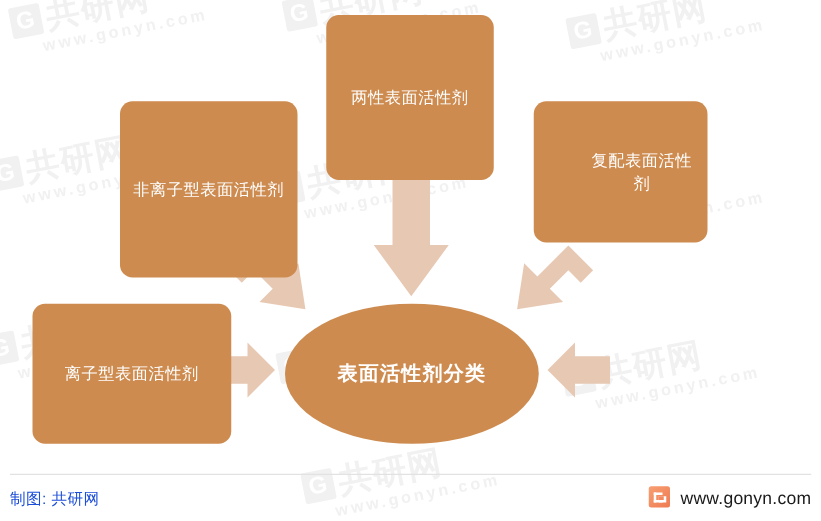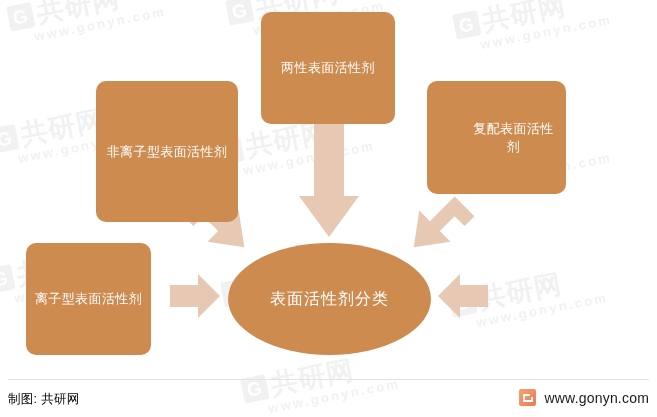--- a/index.html
+++ b/index.html
@@ -86,21 +86,21 @@
   }
   .hub {
     position: absolute;
     background: #cd8b4f;
     border-radius: 50%;
     display: flex;
     align-items: center;
     justify-content: center;
     color: #ffffff;
     font-size: 16px;
-    font-weight: normal;
+    font-weight: bold;
     letter-spacing: 1px;
     text-align: center;
   }
   .arrow-svg {
     position: absolute;
     overflow: visible;
   }
 
   
   .footer-rule {
@@ -118,21 +118,21 @@
     right: 0;
     top: 380px;
     height: 37px;
     z-index: 2;
   }
   .credit {
     position: absolute;
     left: 8px;
     top: 11px;
     font-size: 12.5px;
-    color: #000000;
+    color: #1d4ed8;
     letter-spacing: 0.3px;
   }
   .site {
     position: absolute;
     right: 8px;
     top: 9px;
     display: flex;
     align-items: center;
     gap: 8px;
   }
@@ -268,33 +268,33 @@
 
       <polygon fill="#e7c8b2" points="170,285 198,285 198,274 220,296 198,318 198,307 170,307"></polygon>
 
       <polygon fill="#e7c8b2" points="488,285 460,285 460,274 438,296 460,318 460,307 488,307"></polygon>
     </svg>
 
     <div class="hub" style="left:228px; top:243px; width:203px; height:112px;">
       <span>表面活性剂分类</span>
     </div>
 
-    <div class="node" style="left:261px; top:12px; width:134px; height:112px;">
+    <div class="node" style="left:261px; top:12px; width:134px; height:132px;">
       <span>两性表面活性剂</span>
     </div>
 
     <div class="node" style="left:96px; top:81px; width:142px; height:141px;">
       <span>非离子型表面活性剂</span>
     </div>
 
     <div class="node" style="left:427px; top:81px; width:139px; height:113px;padding-left:40px;">
       <span>复配表面活性剂</span>
     </div>
 
-    <div class="node" style="left:26px; top:243px; width:125px; height:112px;">
+    <div class="node" style="left:26px; top:243px; width:159px; height:112px;">
       <span>离子型表面活性剂</span>
     </div>
 
 
   </div>
 
   <div class="footer-rule"></div>
   <div class="footer">
     <div class="credit">制图: 共研网</div>
     <div class="site">

